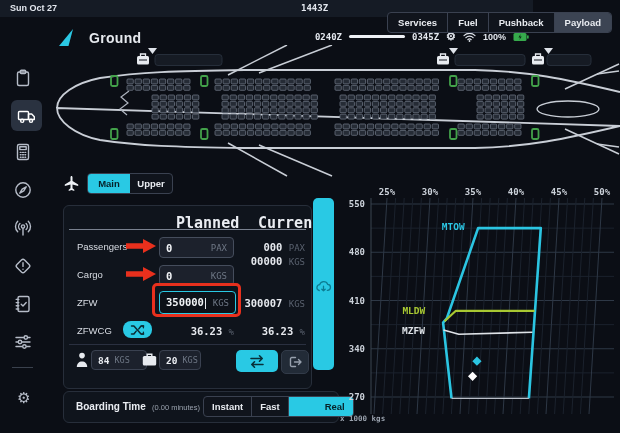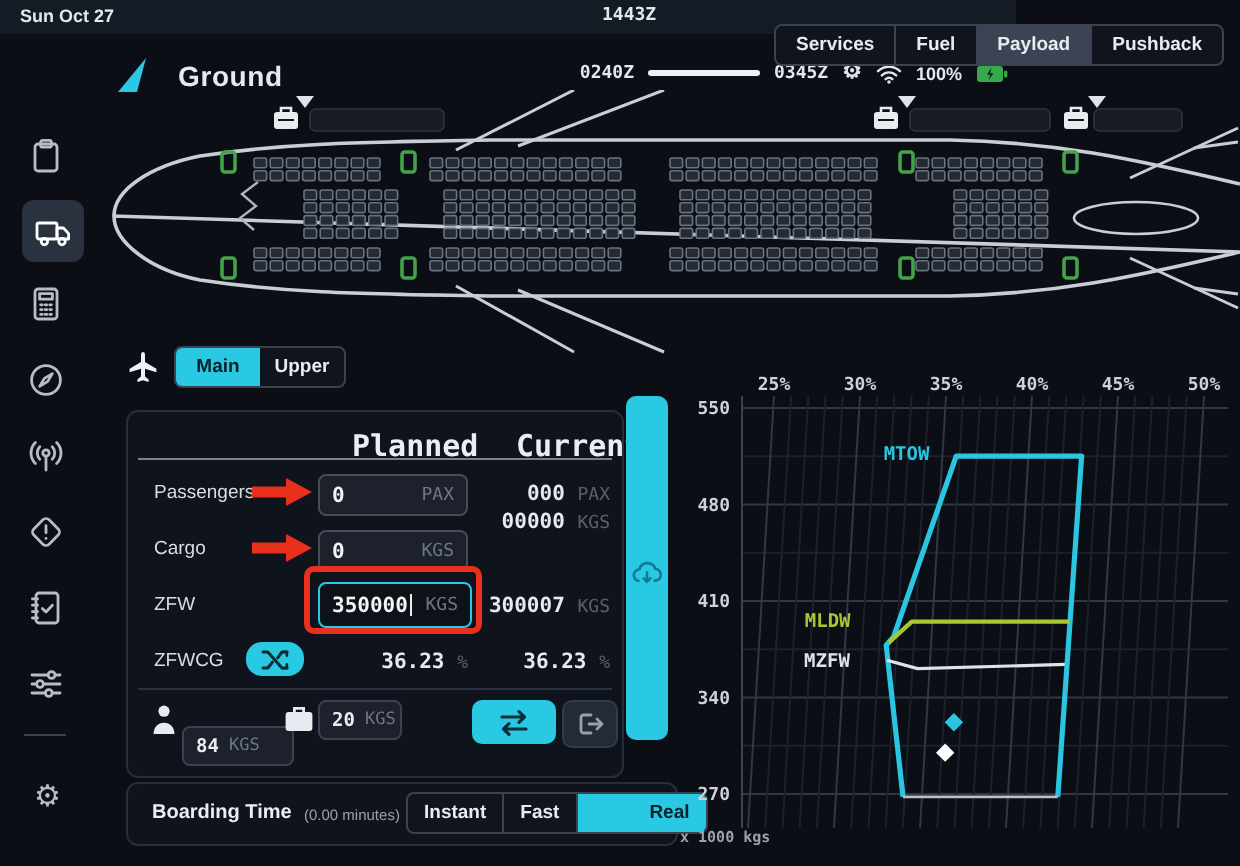--- a/index.html
+++ b/index.html
@@ -1,21 +1,21 @@
 <!DOCTYPE html>
 <html><head>
 <meta charset="utf-8">
 <style>
   html,body{margin:0;padding:0;background:#06080d;}
   .app{position:relative;width:620px;height:433px;background:#0b0e15;overflow:hidden;
        font-family:"Liberation Sans",sans-serif;color:#e6e9ee;}
   .mono{font-family:"DejaVu Sans Mono",monospace;}
   
   .statusbar{position:absolute;left:0;top:0;width:508px;height:17px;background:#151b25;
-             font-size:9px;font-weight:bold;color:#e3e7ee;}
+             font-size:9px;font-weight:bold;color:#e3e7ee;padding-left:25px;}
   .sb-date{position:absolute;left:10px;top:3px;}
   .sb-time{position:absolute;left:301px;top:3px;}
   .sb-right{position:absolute;right:4px;top:0;height:17px;display:flex;align-items:center;gap:7px;margin-top:28px;}
   .sb-slider{width:56px;height:2.5px;background:#eef1f5;border-radius:2px;}
   .sb-gear{font-size:11px;color:#dfe3ea;line-height:1;}
   
   .logo{position:absolute;left:56px;top:27px;}
   .page-title{position:absolute;left:89px;top:30px;font-size:14px;font-weight:bold;letter-spacing:.3px;}
   .top-tabs{position:absolute;right:8px;top:12px;display:flex;border:1px solid #3a4150;border-radius:4px;overflow:hidden;background:#10141c;}
   .top-tab{padding:4px 10px;font-size:9.5px;font-weight:bold;color:#e8ebf0;border-right:1px solid #3a4150;cursor:default;}
@@ -107,22 +107,22 @@
     </div>
   </div>
 
   <svg class="logo" width="20" height="21" viewBox="0 0 20 21">
     <polygon points="3,19 17,2 12.5,19" fill="#2bc8e4"></polygon>
   </svg>
   <div class="page-title">Ground</div>
   <div class="top-tabs">
     <div class="top-tab">Services</div>
     <div class="top-tab">Fuel</div>
+    <div class="top-tab">Pushback</div>
     <div class="top-tab active">Payload</div>
-    <div class="top-tab">Pushback</div>
   </div>
 
   <div class="sidebar">
     <div class="side-item" style="top:47px">
       <svg width="20" height="20" viewBox="0 0 20 20">
         <rect x="4.5" y="4" width="11" height="13.5" rx="1.5"></rect>
           <rect x="7.3" y="2.2" width="5.4" height="3.4" rx="1"></rect>
       </svg>
     </div>
     <div class="side-item active" style="top:83px">
@@ -576,21 +576,21 @@
     <div class="currcell mono" style="top:119px">
       <span class="val">36.23</span> <span class="unit">%</span>
     </div>
 
     <div class="form-div"></div>
 
     <svg style="position:absolute;left:12px;top:146px" width="12" height="16" viewBox="0 0 12 16">
       <circle cx="6" cy="3.6" r="2.8" fill="#e7eaef"></circle>
         <path d="M.8 15c0-3.6 2.3-5.6 5.2-5.6s5.2 2 5.2 5.6z" fill="#e7eaef"></path>
     </svg>
-    <div class="chipbox" style="left:27px;top:157px;width:56px">
+    <div class="chipbox" style="left:27px;top:144px;width:56px">
       <span class="val mono">84</span>
       <span class="unit mono">KGS</span>
     </div>
     <svg style="position:absolute;left:78px;top:147px" width="15" height="13" viewBox="0 0 15 13">
       <rect x="0.8" y="3" width="13.4" height="9.5" rx="1.5" fill="#e7eaef"></rect>
       <path d="M5.2 3V1.2h4.6V3" stroke="#e7eaef" stroke-width="1.4" fill="none"></path>
     </svg>
     <div class="chipbox" style="left:95px;top:144px;width:42px">
       <span class="val mono">20</span>
       <span class="unit mono">KGS</span>

